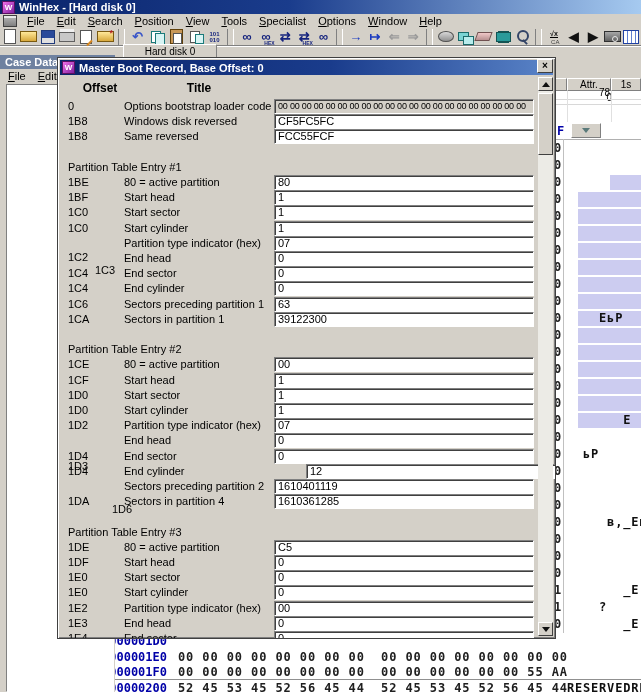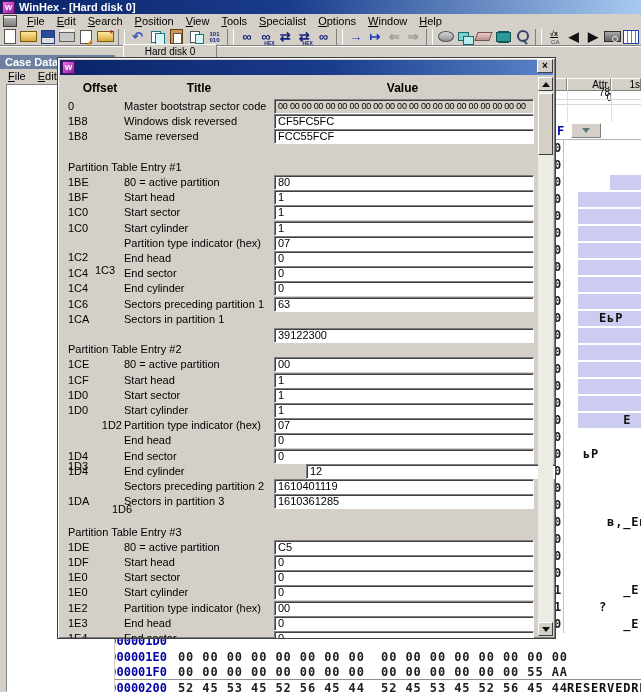--- a/index.html
+++ b/index.html
@@ -65,21 +65,21 @@
   .casedata{position:absolute;left:0;top:55px;width:115px;height:637px;background:#d4d0c8;z-index:2;}
   .cd-header{height:14px;background:#6e81a0;color:#fff;font-weight:bold;font-size:11px;
     padding:1px 0 0 5px;box-sizing:border-box;}
   .cd-menu{height:14px;display:flex;align-items:center;padding-left:2px;}
   .cd-list{position:absolute;left:6px;top:29px;width:106px;height:606px;background:#fff;
     border:1px solid #808080;border-right-color:#fff;border-bottom-color:#fff;}
   
   .editor-right{position:absolute;left:548px;top:122px;width:93px;height:570px;background:#fff;z-index:1;}
   .dirb{position:absolute;left:554px;top:78px;width:87px;height:44px;background:#fff;z-index:1;}
   .dirb .hcell{position:absolute;top:0;height:13px;background:#d4d0c8;border:1px solid #808080;
-    border-top-color:#fff;border-left-color:#fff;box-sizing:border-box;font-size:10px;text-align:right;line-height:12px;}
+    border-top-color:#fff;border-left-color:#fff;box-sizing:border-box;font-size:10px;text-align:center;line-height:12px;}
   .dirb .vrow{position:absolute;left:0;width:87px;height:13px;border-bottom:1px solid #d8d8d8;}
   .dirb .vcell{position:absolute;width:18px;text-align:right;font-size:10px;}
   .dirb .cline{position:absolute;top:13px;width:1px;height:31px;background:#e0e0e0;}
   .hexheader{position:absolute;left:554px;top:122px;width:87px;height:17px;background:#fff;
     border-bottom:1px solid #b0b0b0;z-index:1;}
   .hexheader .col-f{position:absolute;left:3px;top:2px;color:#0000a8;font-weight:bold;
     font-family:"DejaVu Sans Mono",monospace;font-size:12px;}
   .hexheader .ddbtn{position:absolute;left:17px;top:1px;width:28px;height:13px;background:#d4d0c8;
     border:1px solid #808080;border-top-color:#fff;border-left-color:#fff;}
   .hexheader .ddbtn::before{content:"";position:absolute;left:10px;top:4px;
@@ -380,28 +380,28 @@
     <div class="cd-menu" id="cd-menu" data-name="case-data-menu">
         <span class="menu-item" data-name="case-data-menu-file">File</span>
         <span class="menu-item" data-name="case-data-menu-edit">Edit</span>
       </div>
     <div class="cd-list" data-name="case-data-list"></div>
   </div>
 
   <div class="dialog" data-name="mbr-dialog">
     <div class="dlg-title" data-name="mbr-dialog-titlebar">
       <span class="appicon" data-name="winhex-dialog-icon">W</span>
+      <span data-name="mbr-dialog-title">Master Boot Record, Base Offset: 0</span>
     </div>
     <div class="dlg-close" data-name="close-icon">×</div>
     <div class="dlg-colhead" style="left:10px;width:64px;" data-name="column-header-offset">Offset</div>
     <div class="dlg-colhead" style="left:66px;width:150px;" data-name="column-header-title">Title</div>
-    <div class="dlg-colhead" style="left:216px;width:257px;" data-name="column-header-value">Value</div>
     <div id="dlg-rows">
         <div class="dlg-off" data-name="field-offset" style="top: 42px;">0</div>
-        <div class="dlg-tit" data-name="field-title" style="top: 42px;">Master bootstrap sector code</div>
+        <div class="dlg-tit" data-name="field-title" style="top: 42px;">Options bootstrap loader code</div>
         <div class="val dis" data-name="field-value-input" style="top: 41px;">00 00 00 00 00 00 00 00 00 00 00 00 00 00 00 00 00 00 00 00 00</div>
         <div class="dlg-off" data-name="field-offset" style="top: 57px;">1B8</div>
         <div class="dlg-tit" data-name="field-title" style="top: 57px;">Windows disk reversed</div>
         <div class="val" data-name="field-value-input" style="top: 56px;">CF5FC5FC</div>
         <div class="dlg-off" data-name="field-offset" style="top: 72px;">1B8</div>
         <div class="dlg-tit" data-name="field-title" style="top: 72px;">Same reversed</div>
         <div class="val" data-name="field-value-input" style="top: 71px;">FCC55FCF</div>
         <div class="dlg-sec" data-name="partition-section-header" style="top: 103px;">Partition Table Entry #1</div>
         <div class="dlg-off" data-name="field-offset" style="top: 118px;">1BE</div>
         <div class="dlg-tit" data-name="field-title" style="top: 118px;">80 = active partition</div>
@@ -425,51 +425,51 @@
         <div class="dlg-tit" data-name="field-title" style="top: 209px;">End sector</div>
         <div class="val" data-name="field-value-input" style="top: 208px;">0</div>
         <div class="dlg-off" data-name="field-offset" style="top: 224px;">1C4</div>
         <div class="dlg-tit" data-name="field-title" style="top: 224px;">End cylinder</div>
         <div class="val" data-name="field-value-input" style="top: 223px;">0</div>
         <div class="dlg-off" data-name="field-offset" style="top: 240px;">1C6</div>
         <div class="dlg-tit" data-name="field-title" style="top: 240px;">Sectors preceding partition 1</div>
         <div class="val" data-name="field-value-input" style="top: 239px;">63</div>
         <div class="dlg-off" data-name="field-offset" style="top: 255px;">1CA</div>
         <div class="dlg-tit" data-name="field-title" style="top: 255px;">Sectors in partition 1</div>
-        <div class="val" data-name="field-value-input" style="top: 270px;">39122300</div>
+        <div class="val" data-name="field-value-input" style="top: 254px;">39122300</div>
         <div class="dlg-sec" data-name="partition-section-header" style="top: 285px;">Partition Table Entry #2</div>
         <div class="dlg-off" data-name="field-offset" style="top: 300px;">1CE</div>
         <div class="dlg-tit" data-name="field-title" style="top: 300px;">80 = active partition</div>
         <div class="val" data-name="field-value-input" style="top: 299px;">00</div>
         <div class="dlg-off" data-name="field-offset" style="top: 316px;">1CF</div>
         <div class="dlg-tit" data-name="field-title" style="top: 316px;">Start head</div>
         <div class="val" data-name="field-value-input" style="top: 315px;">1</div>
         <div class="dlg-off" data-name="field-offset" style="top: 331px;">1D0</div>
         <div class="dlg-tit" data-name="field-title" style="top: 331px;">Start sector</div>
         <div class="val" data-name="field-value-input" style="top: 330px;">1</div>
         <div class="dlg-off" data-name="field-offset" style="top: 346px;">1D0</div>
         <div class="dlg-tit" data-name="field-title" style="top: 346px;">Start cylinder</div>
         <div class="val" data-name="field-value-input" style="top: 345px;">1</div>
-        <div class="dlg-off" data-name="field-offset" style="top: 361px; text-align: right;">1D2</div>
+        <div class="dlg-off" data-name="field-offset" style="top: 361px;">1D2</div>
         <div class="dlg-tit" data-name="field-title" style="top: 361px;">Partition type indicator (hex)</div>
         <div class="val" data-name="field-value-input" style="top: 360px;">07</div>
         <div class="dlg-off" data-name="field-offset" style="top: 376px; margin-top: 26px;">1D3</div>
         <div class="dlg-tit" data-name="field-title" style="top: 376px;">End head</div>
         <div class="val" data-name="field-value-input" style="top: 375px;">0</div>
         <div class="dlg-off" data-name="field-offset" style="top: 392px;">1D4</div>
         <div class="dlg-tit" data-name="field-title" style="top: 392px;">End sector</div>
         <div class="val" data-name="field-value-input" style="top: 391px;">0</div>
         <div class="dlg-off" data-name="field-offset" style="top: 407px;">1D4</div>
         <div class="dlg-tit" data-name="field-title" style="top: 407px;">End cylinder</div>
         <div class="val" data-name="field-value-input" style="top: 406px; margin-left: 32px;">12</div>
         <div class="dlg-off" data-name="field-offset" style="top: 445px; margin-left: 44px;">1D6</div>
         <div class="dlg-tit" data-name="field-title" style="top: 422px;">Sectors preceding partition 2</div>
         <div class="val" data-name="field-value-input" style="top: 421px;">1610401119</div>
         <div class="dlg-off" data-name="field-offset" style="top: 437px;">1DA</div>
-        <div class="dlg-tit" data-name="field-title" style="top: 437px;">Sectors in partition 3</div>
+        <div class="dlg-tit" data-name="field-title" style="top: 437px;">Sectors in partition 4</div>
         <div class="val" data-name="field-value-input" style="top: 436px;">1610361285</div>
         <div class="dlg-sec" data-name="partition-section-header" style="top: 468px;">Partition Table Entry #3</div>
         <div class="dlg-off" data-name="field-offset" style="top: 483px;">1DE</div>
         <div class="dlg-tit" data-name="field-title" style="top: 483px;">80 = active partition</div>
         <div class="val" data-name="field-value-input" style="top: 482px;">C5</div>
         <div class="dlg-off" data-name="field-offset" style="top: 498px;">1DF</div>
         <div class="dlg-tit" data-name="field-title" style="top: 498px;">Start head</div>
         <div class="val" data-name="field-value-input" style="top: 497px;">0</div>
         <div class="dlg-off" data-name="field-offset" style="top: 513px;">1E0</div>
         <div class="dlg-tit" data-name="field-title" style="top: 513px;">Start sector</div>

